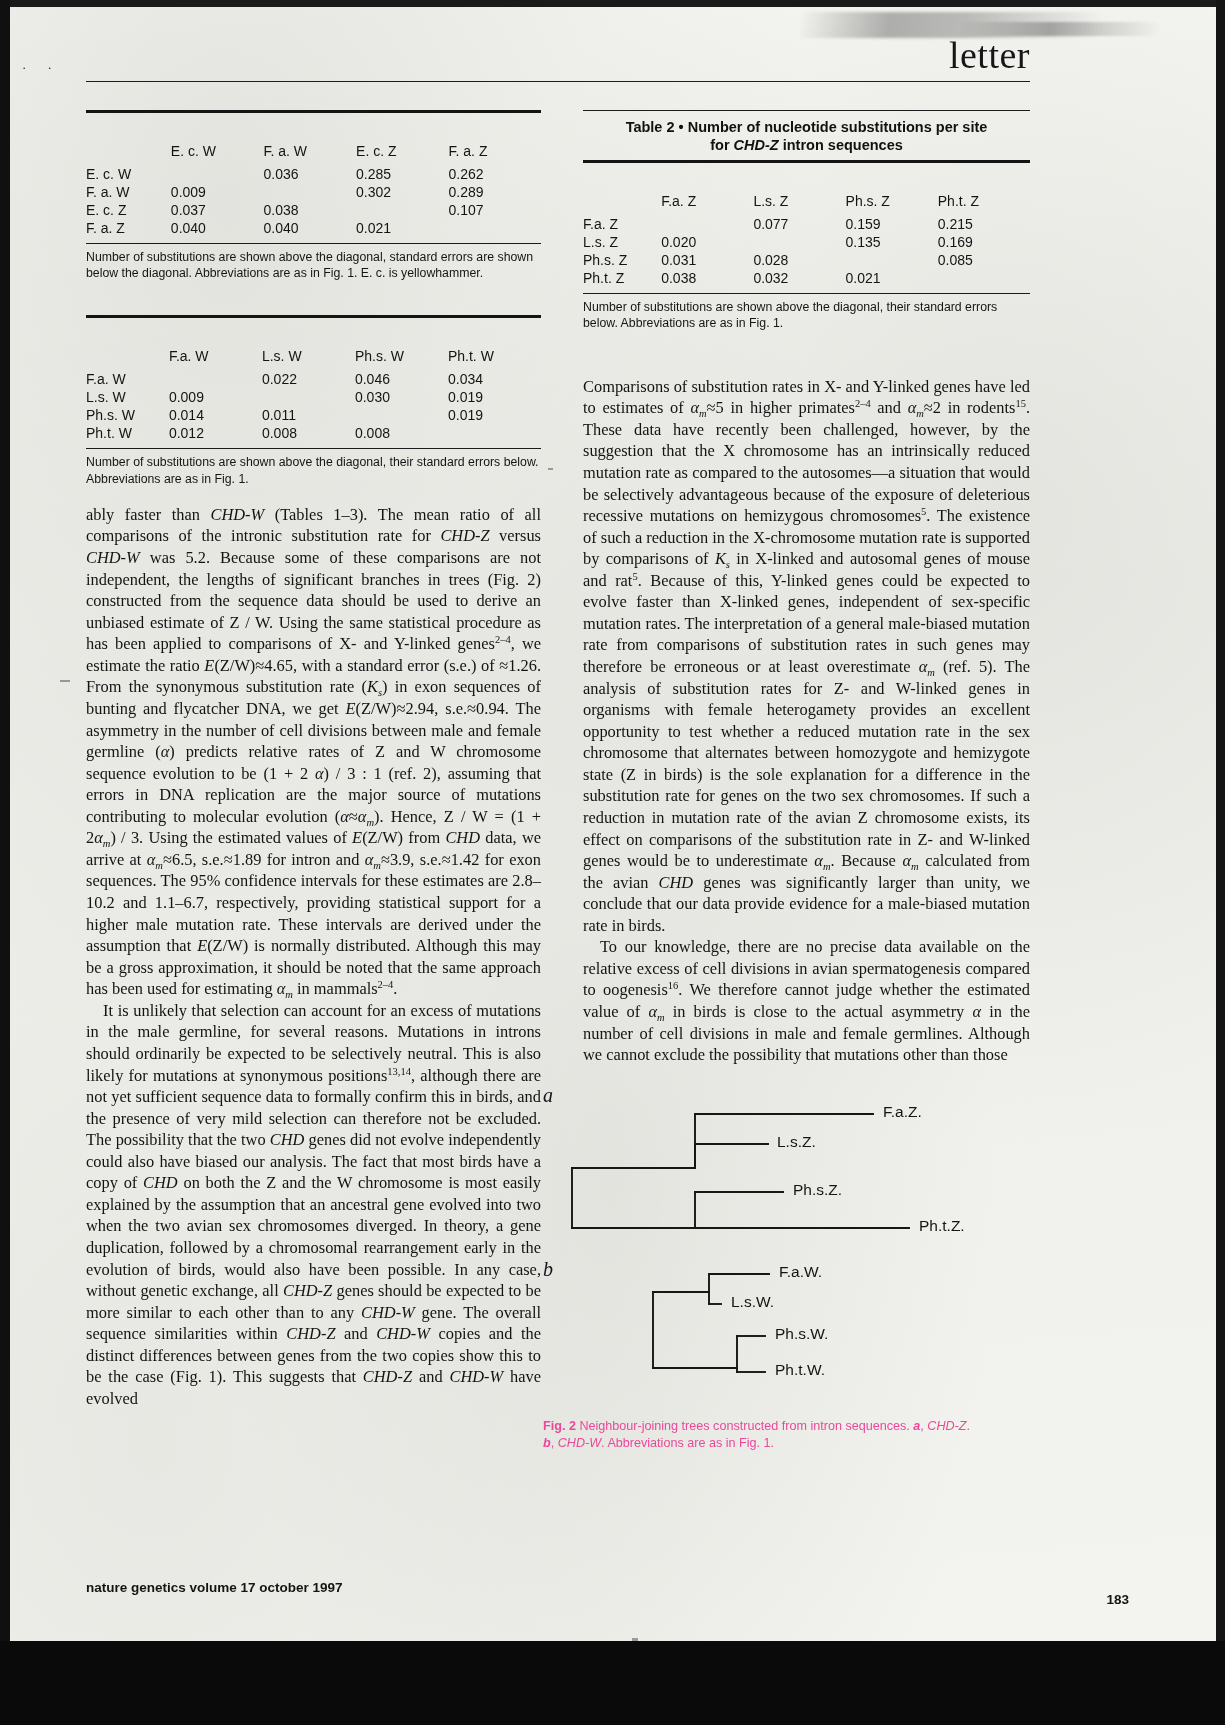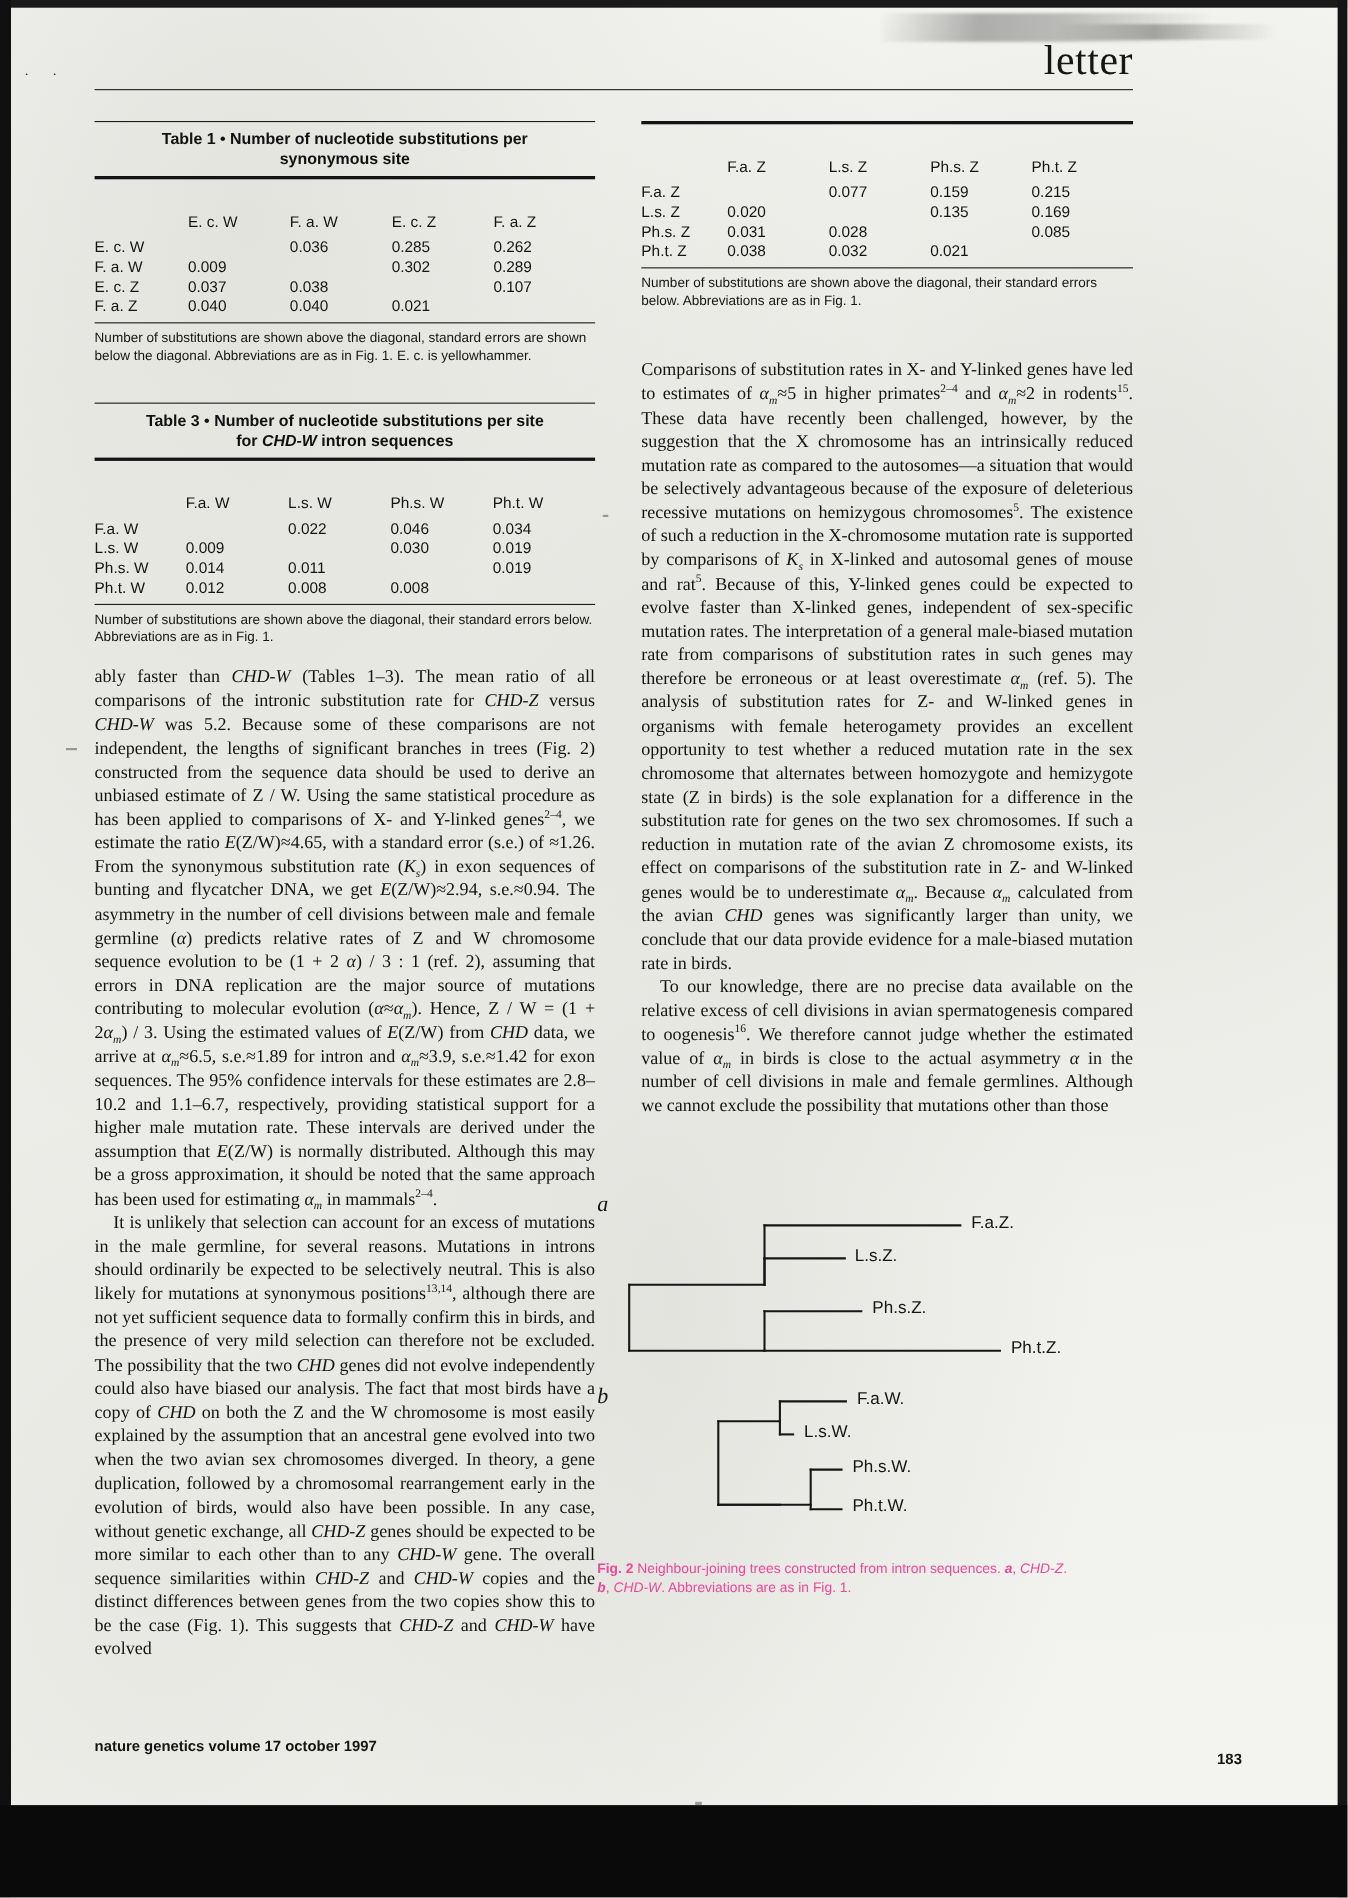--- a/index.html
+++ b/index.html
@@ -237,24 +237,20 @@
   <div class="edge-dots">·  ·</div>
 
   <div class="masthead">
     <div class="letter-word">letter</div>
     <div class="masthead-rule"></div>
   </div>
 
   <div class="col-left">
 
     <div class="tbl tbl1">
-      <div class="tbl-title">
-        <span>Table 1 • Number of nucleotide substitutions per</span><br>
-        <span>synonymous site</span>
-      </div>
       <div class="tbl-grid">
         <table class="data">
           <thead>
             <tr>
               <th class="rowhead"></th>
               <th class="cell">E. c. W</th>
               <th class="cell">F. a. W</th>
               <th class="cell">E. c. Z</th>
               <th class="cell">F. a. Z</th>
             </tr>
@@ -288,24 +284,20 @@
               <td class="cell">0.021</td>
               <td class="cell"></td>
             </tr>
           </tbody>
         </table>
       </div>
       <div class="tbl-note">Number of substitutions are shown above the diagonal, standard errors are shown below the diagonal. Abbreviations are as in Fig. 1. E. c. is yellowhammer.</div>
     </div>
 
     <div class="tbl tbl3" style="margin-top:34px;">
-      <div class="tbl-title">
-        <span>Table 3 • Number of nucleotide substitutions per site</span><br>
-        <span>for </span><span class="it">CHD-W</span><span> intron sequences</span>
-      </div>
       <div class="tbl-grid">
         <table class="data">
           <thead>
             <tr>
               <th class="rowhead"></th>
               <th class="cell">F.a. W</th>
               <th class="cell">L.s. W</th>
               <th class="cell">Ph.s. W</th>
               <th class="cell">Ph.t. W</th>
             </tr>
@@ -347,20 +339,24 @@
 
     <div class="body-text gap-before">
       <p>ably faster than <span class="it">CHD-W</span> (Tables 1–3). The mean ratio of all comparisons of the intronic substitution rate for <span class="it">CHD-Z</span> versus <span class="it">CHD-W</span> was 5.2. Because some of these comparisons are not independent, the lengths of significant branches in trees (Fig. 2) constructed from the sequence data should be used to derive an unbiased estimate of Z / W. Using the same statistical procedure as has been applied to comparisons of X- and Y-linked genes<sup>2–4</sup>, we estimate the ratio <span class="it">E</span>(Z/W)≈4.65, with a standard error (s.e.) of ≈1.26. From the synonymous substitution rate (<span class="it">K<sub>s</sub></span>) in exon sequences of bunting and flycatcher DNA, we get <span class="it">E</span>(Z/W)≈2.94, s.e.≈0.94. The asymmetry in the number of cell divisions between male and female germline (<span class="it">α</span>) predicts relative rates of Z and W chromosome sequence evolution to be (1 + 2 <span class="it">α</span>) / 3 : 1 (ref. 2), assuming that errors in DNA replication are the major source of mutations contributing to molecular evolution (<span class="it">α</span>≈<span class="it">α<sub>m</sub></span>). Hence, Z / W = (1 + 2<span class="it">α<sub>m</sub></span>) / 3. Using the estimated values of <span class="it">E</span>(Z/W) from <span class="it">CHD</span> data, we arrive at <span class="it">α<sub>m</sub></span>≈6.5, s.e.≈1.89 for intron and <span class="it">α<sub>m</sub></span>≈3.9, s.e.≈1.42 for exon sequences. The 95% confidence intervals for these estimates are 2.8–10.2 and 1.1–6.7, respectively, providing statistical support for a higher male mutation rate. These intervals are derived under the assumption that <span class="it">E</span>(Z/W) is normally distributed. Although this may be a gross approximation, it should be noted that the same approach has been used for estimating <span class="it">α<sub>m</sub></span> in mammals<sup>2–4</sup>.</p>
       <p>It is unlikely that selection can account for an excess of mutations in the male germline, for several reasons. Mutations in introns should ordinarily be expected to be selectively neutral. This is also likely for mutations at synonymous positions<sup>13,14</sup>, although there are not yet sufficient sequence data to formally confirm this in birds, and the presence of very mild selection can therefore not be excluded. The possibility that the two <span class="it">CHD</span> genes did not evolve independently could also have biased our analysis. The fact that most birds have a copy of <span class="it">CHD</span> on both the Z and the W chromosome is most easily explained by the assumption that an ancestral gene evolved into two when the two avian sex chromosomes diverged. In theory, a gene duplication, followed by a chromosomal rearrangement early in the evolution of birds, would also have been possible. In any case, without genetic exchange, all <span class="it">CHD-Z</span> genes should be expected to be more similar to each other than to any <span class="it">CHD-W</span> gene. The overall sequence similarities within <span class="it">CHD-Z</span> and <span class="it">CHD-W</span> copies and the distinct differences between genes from the two copies show this to be the case (Fig. 1). This suggests that <span class="it">CHD-Z</span> and <span class="it">CHD-W</span> have evolved</p>
     </div>
   </div>
 
   <div class="col-right">
 
     <div class="tbl tbl2">
+      <div class="tbl-title">
+        <span>Table 2 • Number of nucleotide substitutions per site</span><br>
+        <span>for </span><span class="it">CHD-Z</span><span> intron sequences</span>
+      </div>
       <div class="tbl-grid">
         <table class="data">
           <thead>
             <tr>
               <th class="rowhead"></th>
               <th class="cell">F.a. Z</th>
               <th class="cell">L.s. Z</th>
               <th class="cell">Ph.s. Z</th>
               <th class="cell">Ph.t. Z</th>
             </tr>

